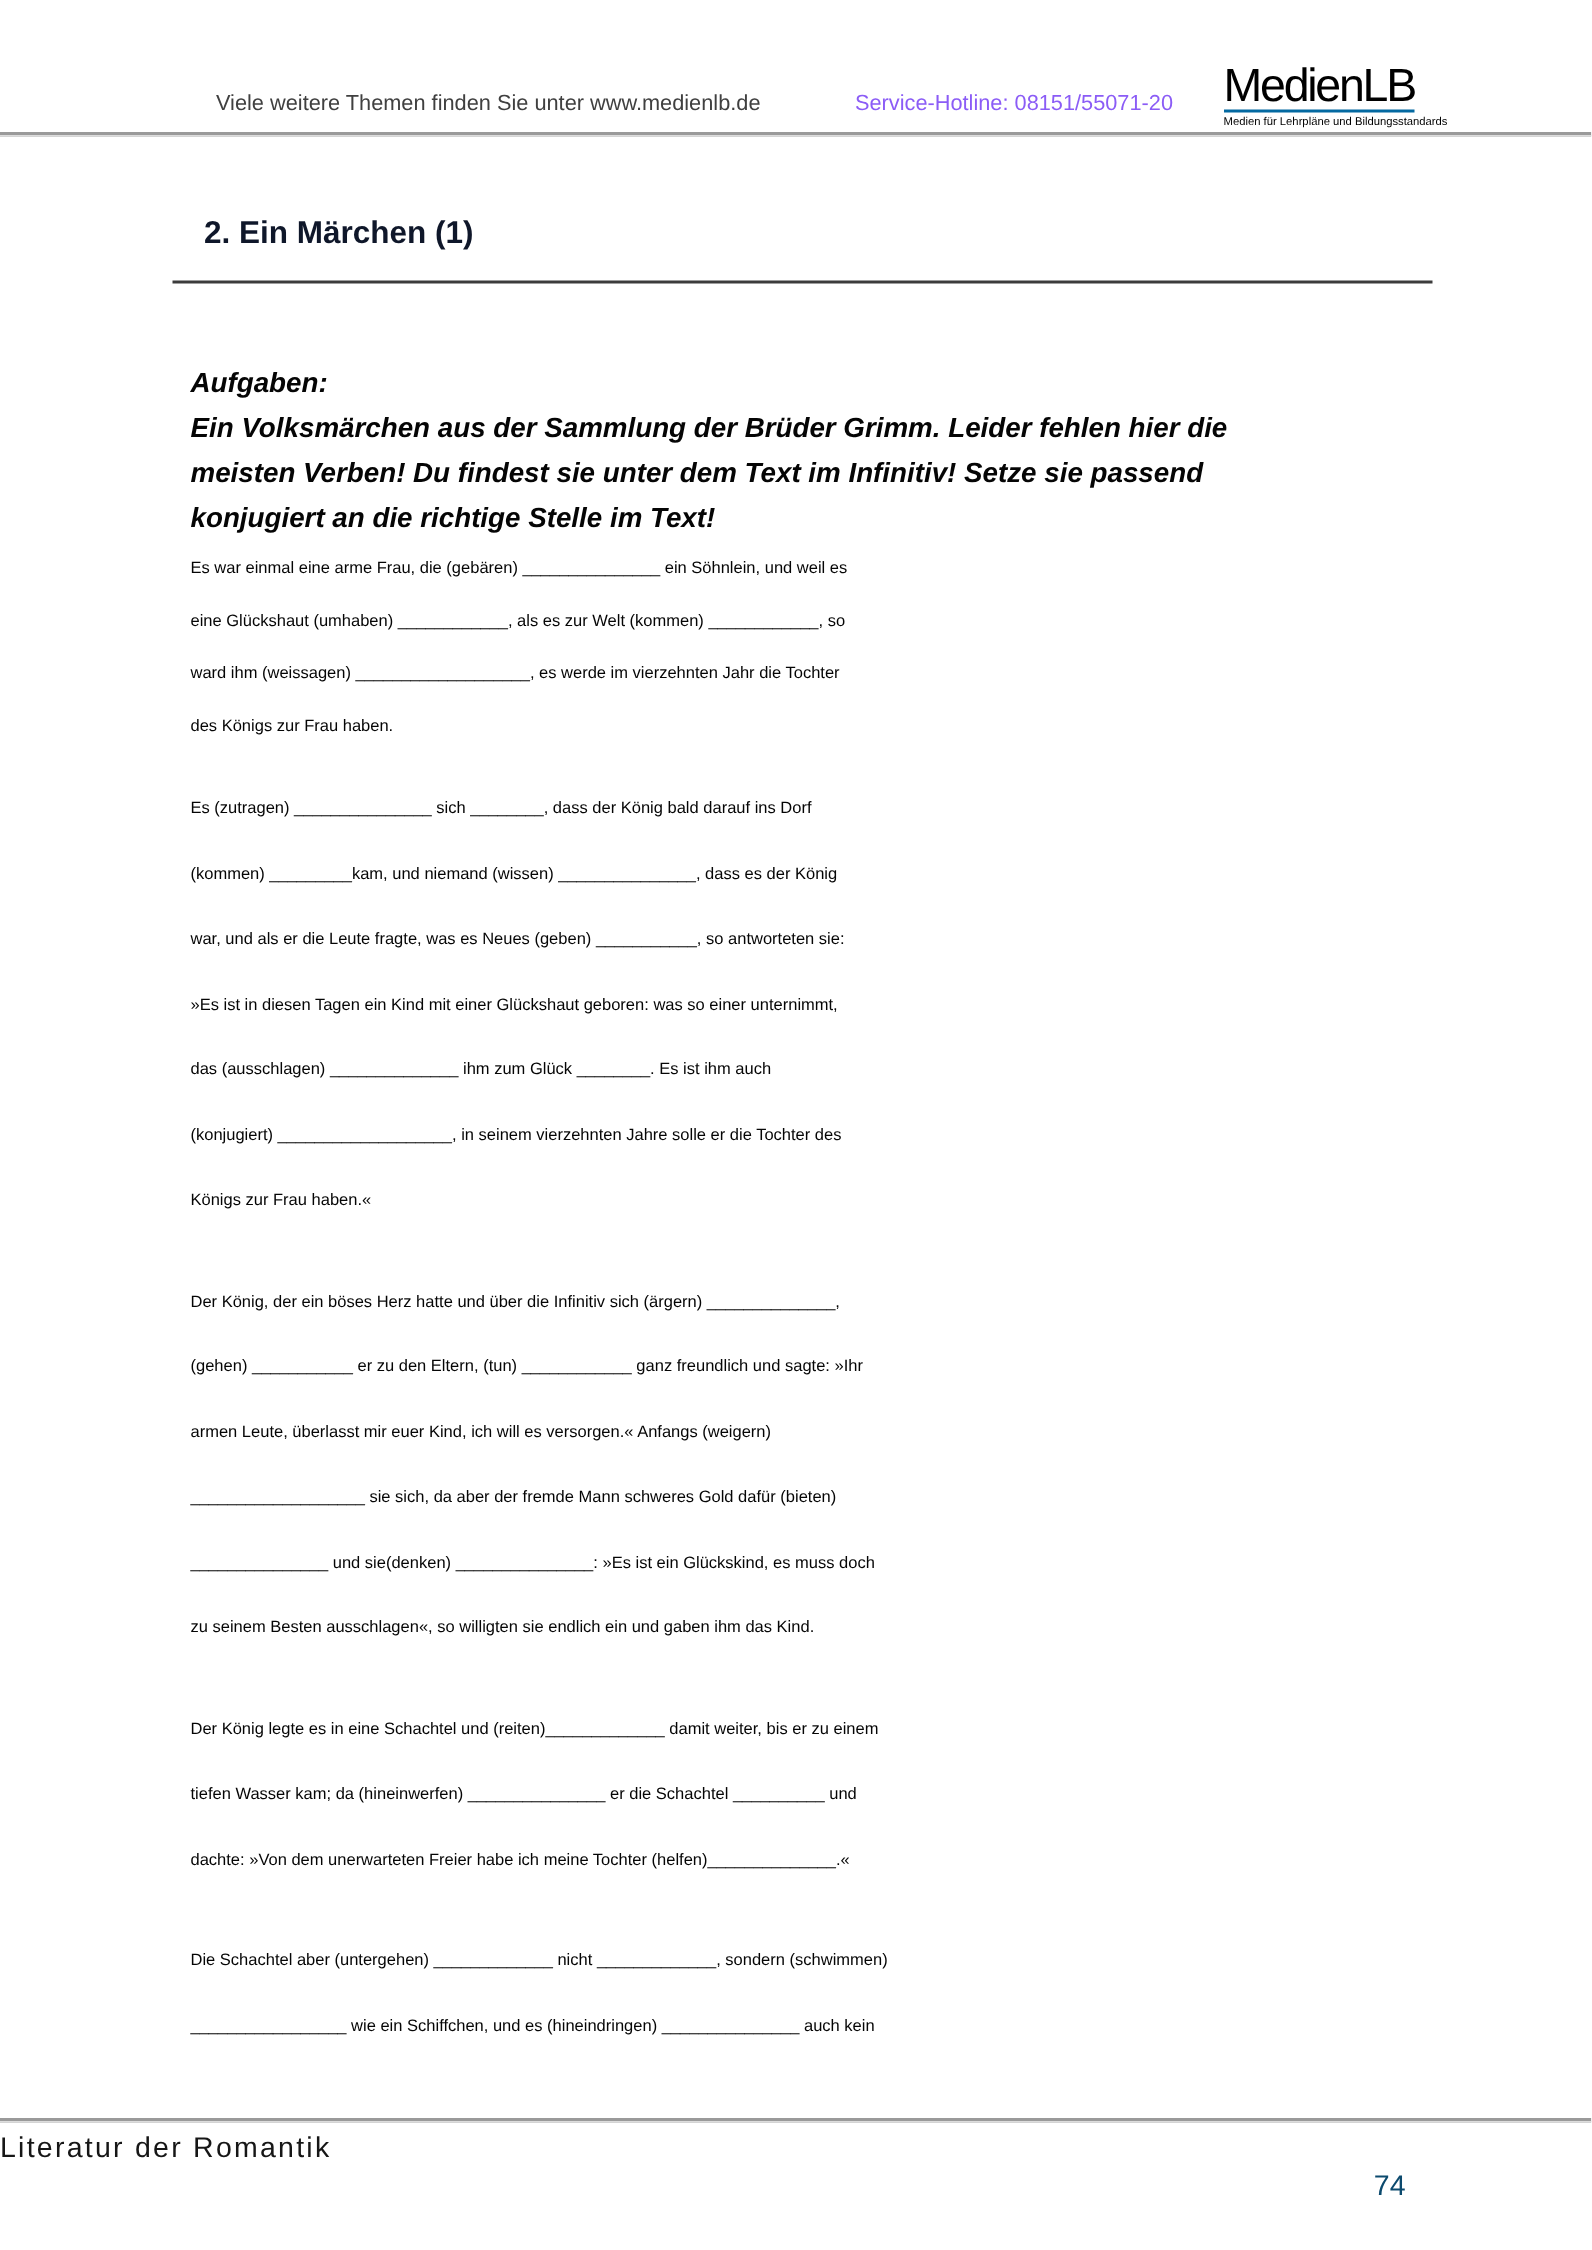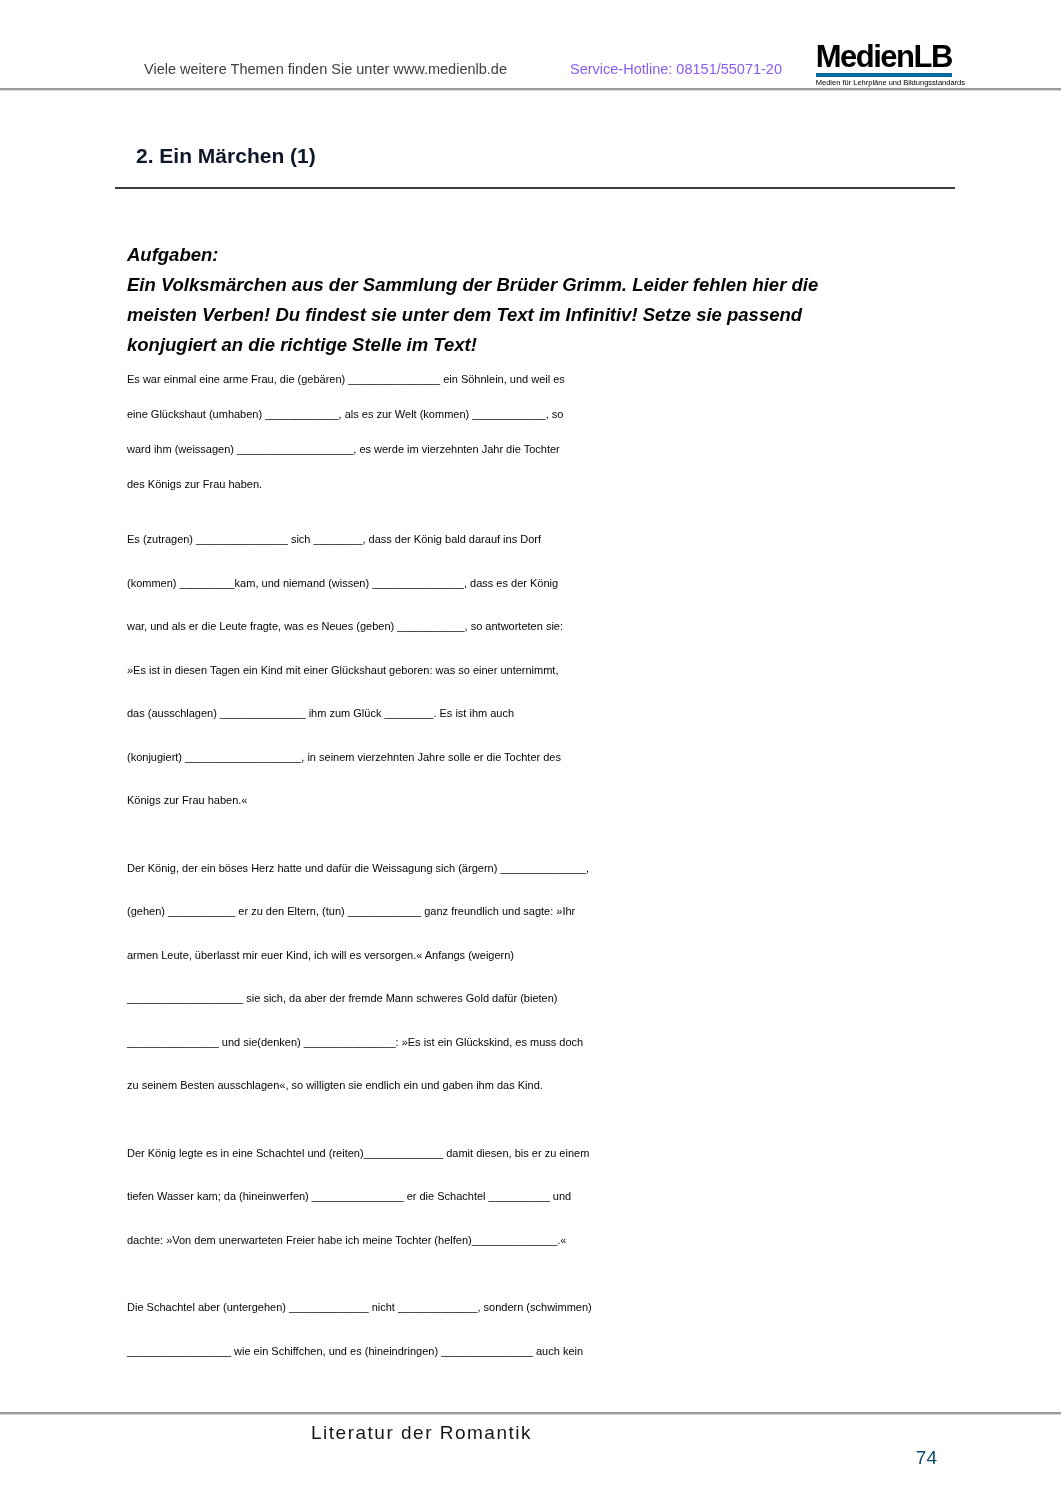--- a/index.html
+++ b/index.html
@@ -19,23 +19,23 @@
     font-size: 14.5px; color: #404040; white-space: nowrap;
   }
   .hdr-hotline {
     position: absolute; left: 570px; top: 61px;
     font-size: 14.5px; color: #8b5cf6; white-space: nowrap;
   }
   .logo {
     position: absolute; right: 96px; top: 41px; text-align: left;
   }
   .logo-word {
-    font-size: 31px; font-weight: bold; letter-spacing: -1.5px;
+    font-size: 31px; font-weight: normal; letter-spacing: -1.5px;
     color: #000; line-height: 1; padding-bottom: 1px;
-    border-bottom: 4px solid #0369a1; display: inline-block;
+    border-bottom: 2px solid #0369a1; display: inline-block;
   }
   .logo-tagline {
     font-size: 7.5px; color: #000; white-space: nowrap; margin-top: 1px;
   }
   .hdr-rule {
     position: absolute; left: 0; top: 88px; width: 1061px; height: 2px;
     background: #9a9a9a; border-bottom: 1px solid #dcdcdc;
   }
 
   
@@ -65,21 +65,21 @@
   .para:first-child { margin-bottom: 16px; }
   .para:first-child .tl { line-height: 35px; }
 
   
   .ftr-rule {
     position: absolute; left: 0; top: 1412px; width: 1061px; height: 2px;
     background: #9a9a9a; border-bottom: 1px solid #dcdcdc;
   }
   .ftr-title {
     position: absolute; left: 0; top: 1422px; width: 843px;
-    text-align: center; font-size: 19px; letter-spacing: 1.5px; color: #161616;
+    font-size: 19px; letter-spacing: 1.5px; color: #161616;
   }
   .ftr-page {
     position: absolute; right: 124px; top: 1447px;
     font-size: 19px; color: #0c4a6e;
   }
 </style>
 </head>
 <body>
 
 <div class="page">
@@ -112,29 +112,29 @@
       <div class="para">
         <div class="tl">Es (zutragen) _______________ sich ________, dass der König bald darauf ins Dorf</div>
         <div class="tl">(kommen) _________kam, und niemand (wissen) _______________, dass es der König</div>
         <div class="tl">war, und als er die Leute fragte, was es Neues (geben) ___________, so antworteten sie:</div>
         <div class="tl">»Es ist in diesen Tagen ein Kind mit einer Glückshaut geboren: was so einer unternimmt,</div>
         <div class="tl">das (ausschlagen) ______________ ihm zum Glück ________. Es ist ihm auch</div>
         <div class="tl">(konjugiert) ___________________, in seinem vierzehnten Jahre solle er die Tochter des</div>
         <div class="tl">Königs zur Frau haben.«</div>
       </div>
       <div class="para">
-        <div class="tl">Der König, der ein böses Herz hatte und dafür die Weissagung sich (ärgern) ______________,</div>
+        <div class="tl">Der König, der ein böses Herz hatte und über die Infinitiv sich (ärgern) ______________,</div>
         <div class="tl">(gehen) ___________ er zu den Eltern, (tun) ____________ ganz freundlich und sagte: »Ihr</div>
         <div class="tl">armen Leute, überlasst mir euer Kind, ich will es versorgen.« Anfangs (weigern)</div>
         <div class="tl">___________________ sie sich, da aber der fremde Mann schweres Gold dafür (bieten)</div>
         <div class="tl">_______________ und sie(denken) _______________: »Es ist ein Glückskind, es muss doch</div>
         <div class="tl">zu seinem Besten ausschlagen«, so willigten sie endlich ein und gaben ihm das Kind.</div>
       </div>
       <div class="para">
-        <div class="tl">Der König legte es in eine Schachtel und (reiten)_____________ damit diesen, bis er zu einem</div>
+        <div class="tl">Der König legte es in eine Schachtel und (reiten)_____________ damit weiter, bis er zu einem</div>
         <div class="tl">tiefen Wasser kam; da (hineinwerfen) _______________ er die Schachtel __________ und</div>
         <div class="tl">dachte: »Von dem unerwarteten Freier habe ich meine Tochter (helfen)______________.«</div>
       </div>
       <div class="para">
         <div class="tl">Die Schachtel aber (untergehen) _____________ nicht _____________, sondern (schwimmen)</div>
         <div class="tl">_________________ wie ein Schiffchen, und es (hineindringen) _______________ auch kein</div>
       </div>
     </section>
 
   <div class="ftr-rule"></div>

